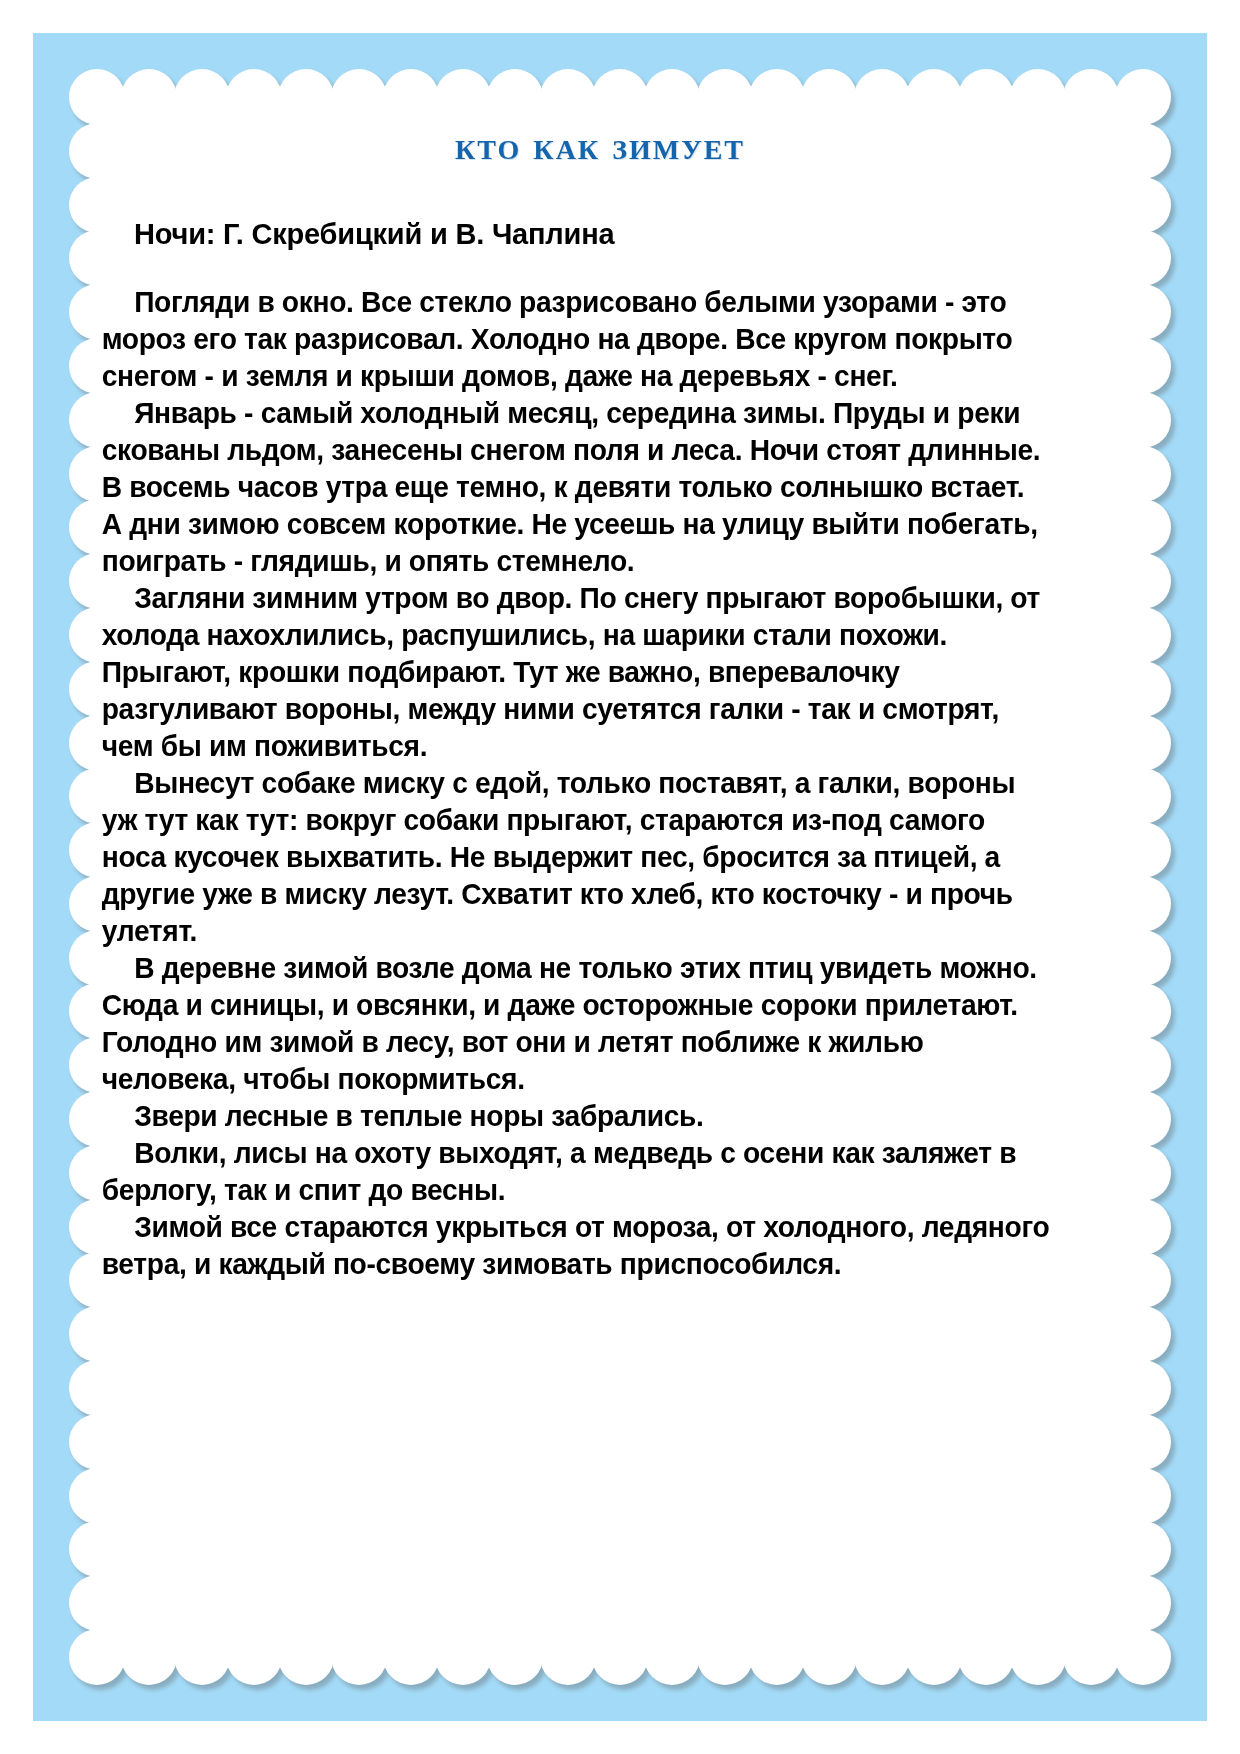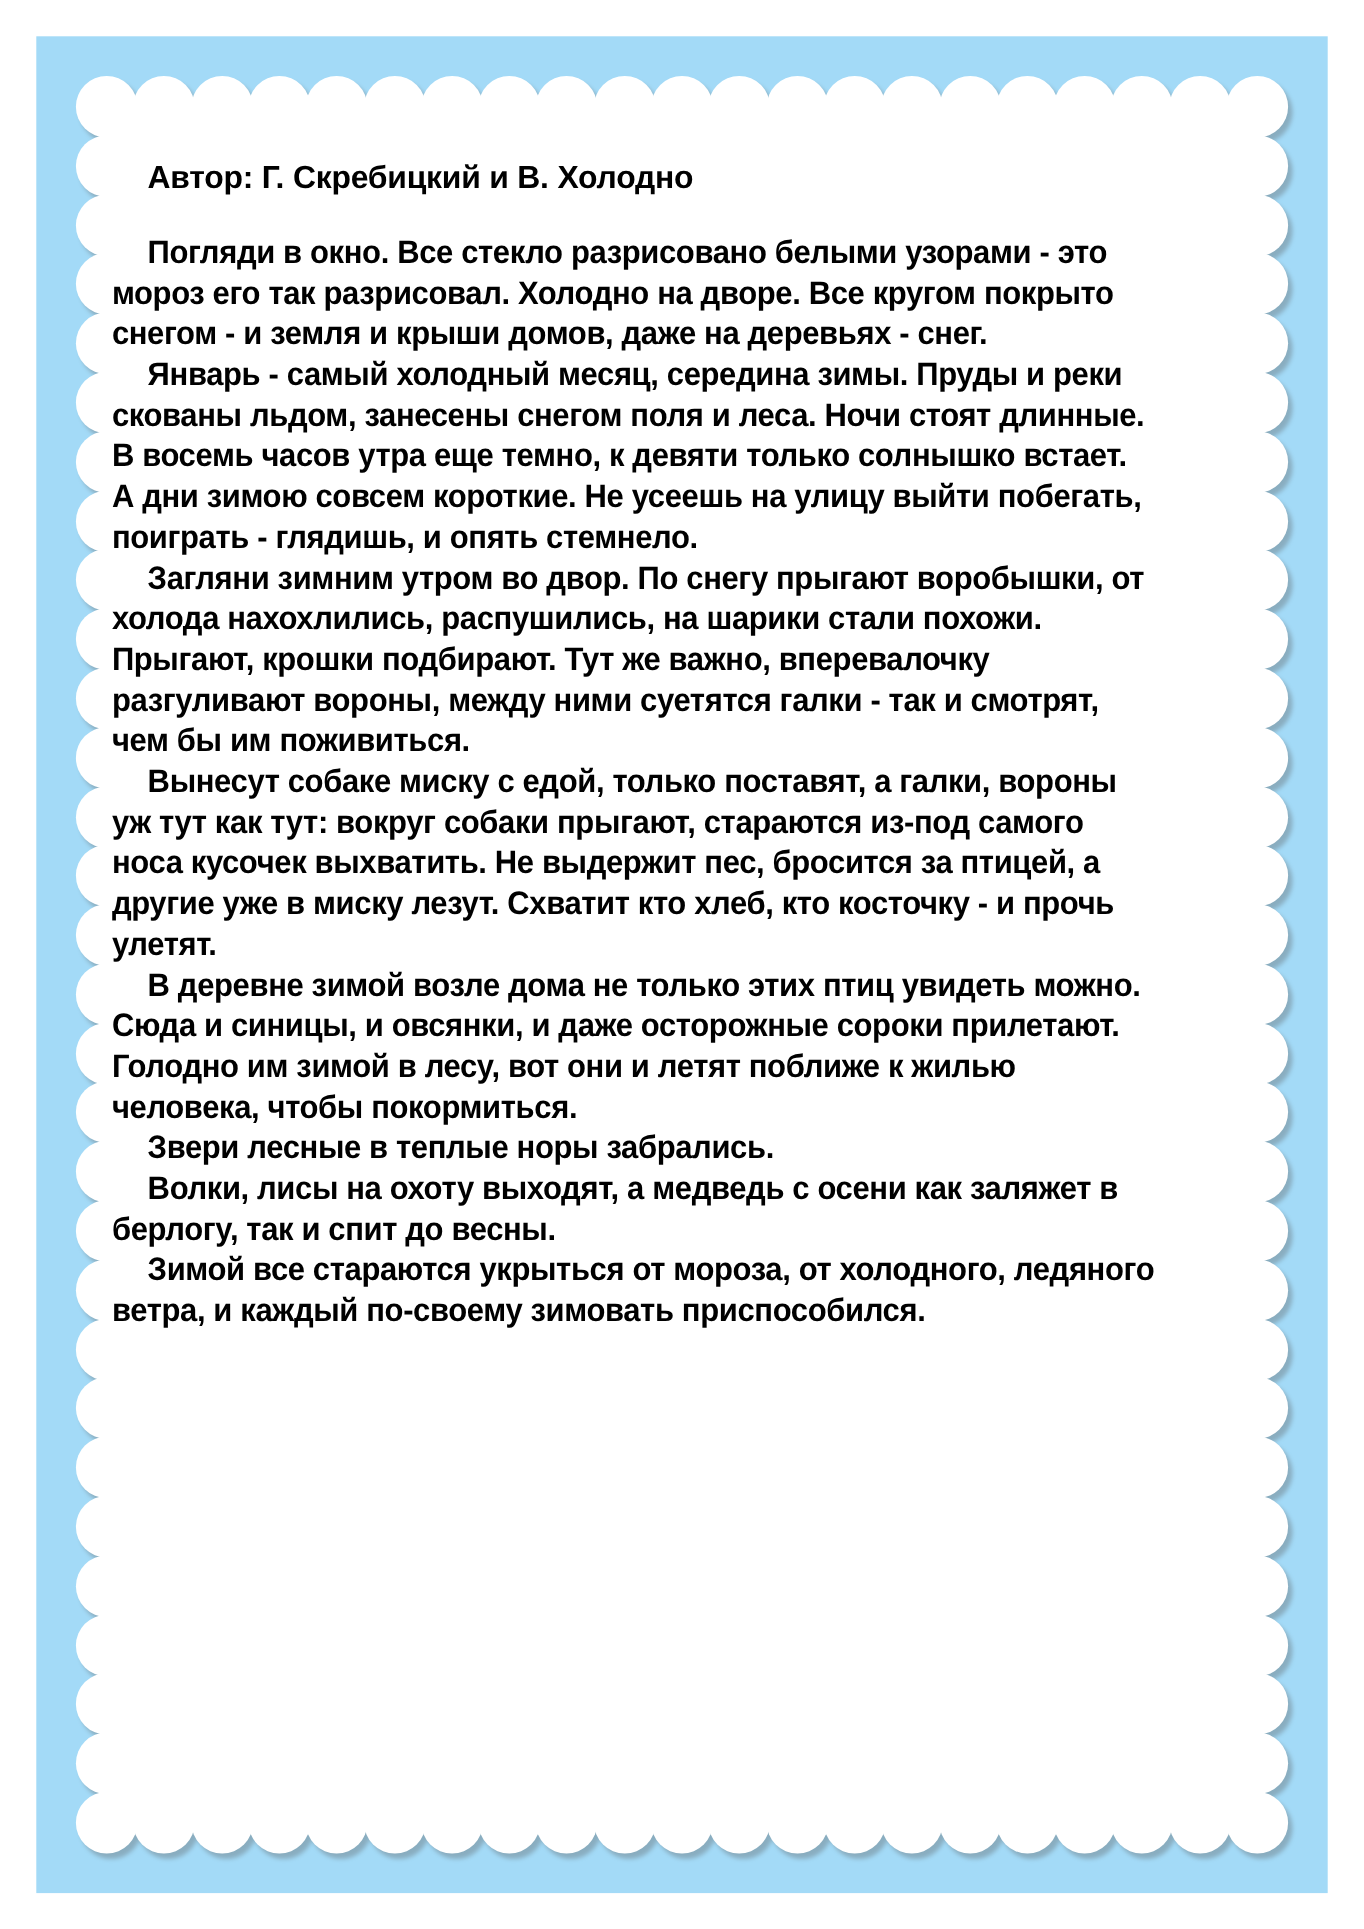--- a/index.html
+++ b/index.html
@@ -343,22 +343,23 @@
           <div class="lobe" style="left: 0px; top: 1452.41px;"></div>
           <div class="lobe" style="left: 1046px; top: 1452.41px;"></div>
           <div class="lobe" style="left: 0px; top: 1506.21px;"></div>
           <div class="lobe" style="left: 1046px; top: 1506.21px;"></div>
         </div>
     </div>
   </div>
 
   <div class="content">
 
-
-    <div class="author">Автор: Г. Скребицкий и В. Холодно</div>
+    <h1 class="doc-title">Кто как зимует</h1>
+
+    <div class="author">Ночи: Г. Скребицкий и В. Чаплина</div>
 
     <div class="body-text">
       <p class="para">Погляди в окно. Все стекло разрисовано белыми узорами - это мороз его так разрисовал. Холодно на дворе. Все кругом покрыто снегом - и земля и крыши домов, даже на деревьях - снег.</p>
       <p class="para">Январь - самый холодный месяц, середина зимы. Пруды и реки скованы льдом, занесены снегом поля и леса. Ночи стоят длинные. В восемь часов утра еще темно, к девяти только солнышко встает. А дни зимою совсем короткие. Не усеешь на улицу выйти побегать, поиграть - глядишь, и опять стемнело.</p>
       <p class="para">Загляни зимним утром во двор. По снегу прыгают воробышки, от холода нахохлились, распушились, на шарики стали похожи. Прыгают, крошки подбирают. Тут же важно, вперевалочку разгуливают вороны, между ними суетятся галки - так и смотрят, чем бы им поживиться.</p>
       <p class="para">Вынесут собаке миску с едой, только поставят, а галки, вороны уж тут как тут: вокруг собаки прыгают, стараются из-под самого носа кусочек выхватить. Не выдержит пес, бросится за птицей, а другие уже в миску лезут. Схватит кто хлеб, кто косточку - и прочь улетят.</p>
       <p class="para">В деревне зимой возле дома не только этих птиц увидеть можно. Сюда и синицы, и овсянки, и даже осторожные сороки прилетают. Голодно им зимой в лесу, вот они и летят поближе к жилью человека, чтобы покормиться.</p>
       <p class="para">Звери лесные в теплые норы забрались.</p>
       <p class="para">Волки, лисы на охоту выходят, а медведь с осени как заляжет в берлогу, так и спит до весны.</p>
       <p class="para">Зимой все стараются укрыться от мороза, от холодного, ледяного ветра, и каждый по-своему зимовать приспособился.</p>

